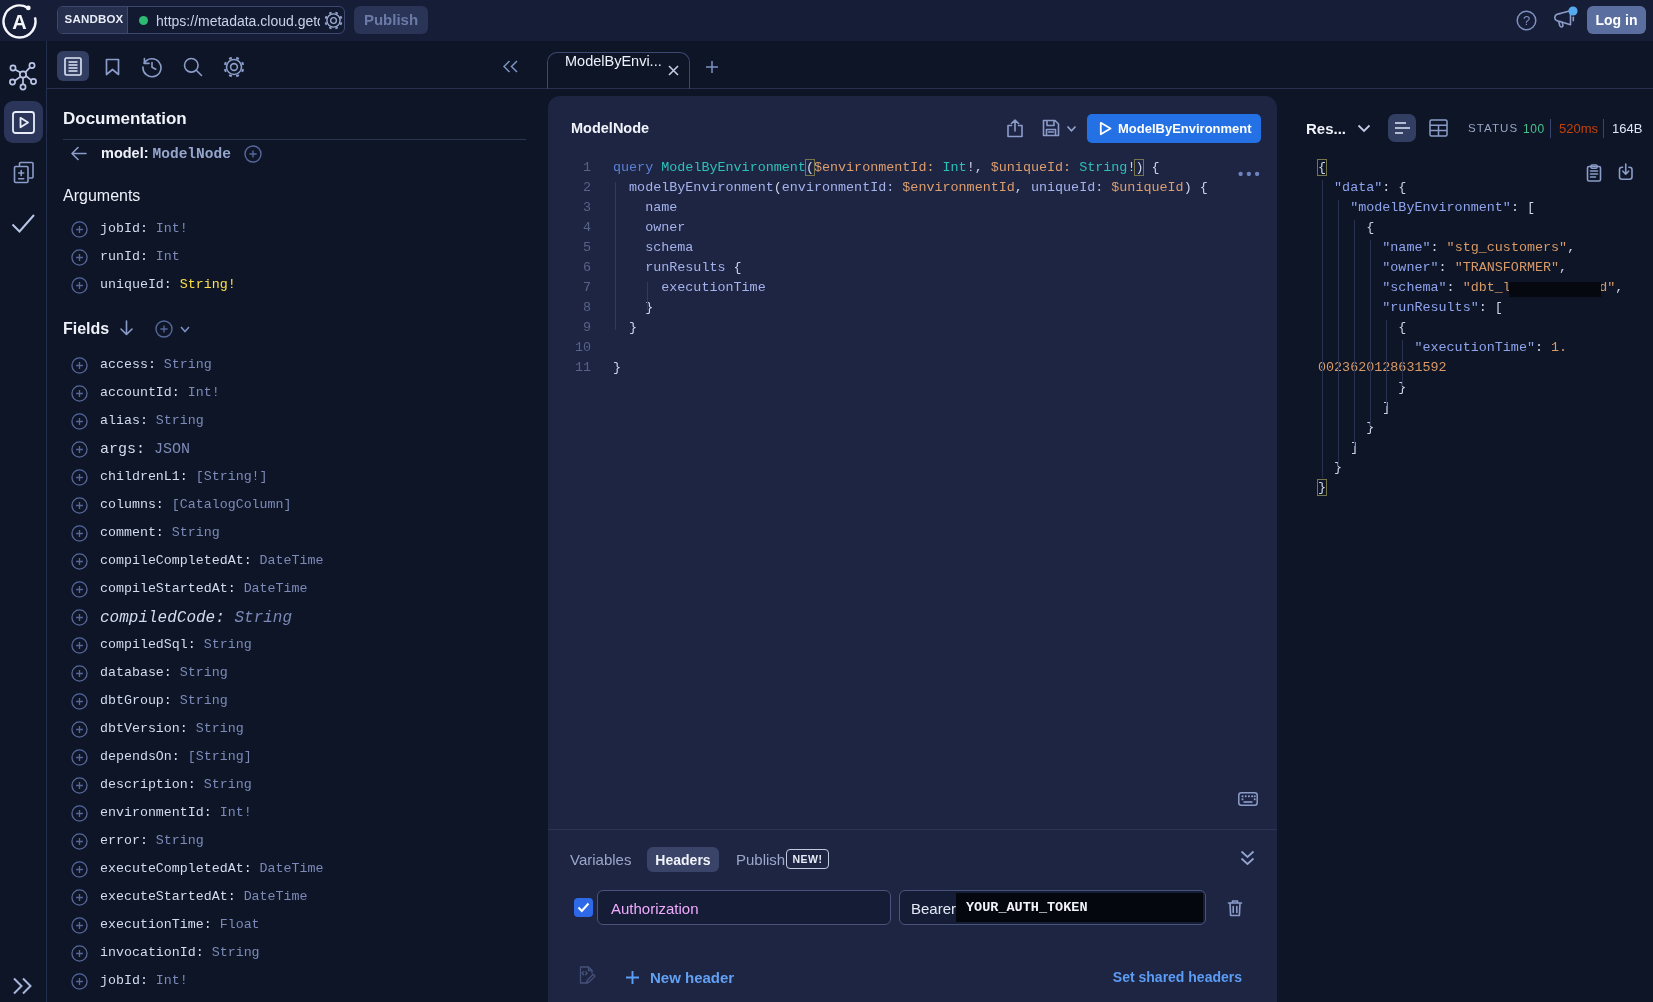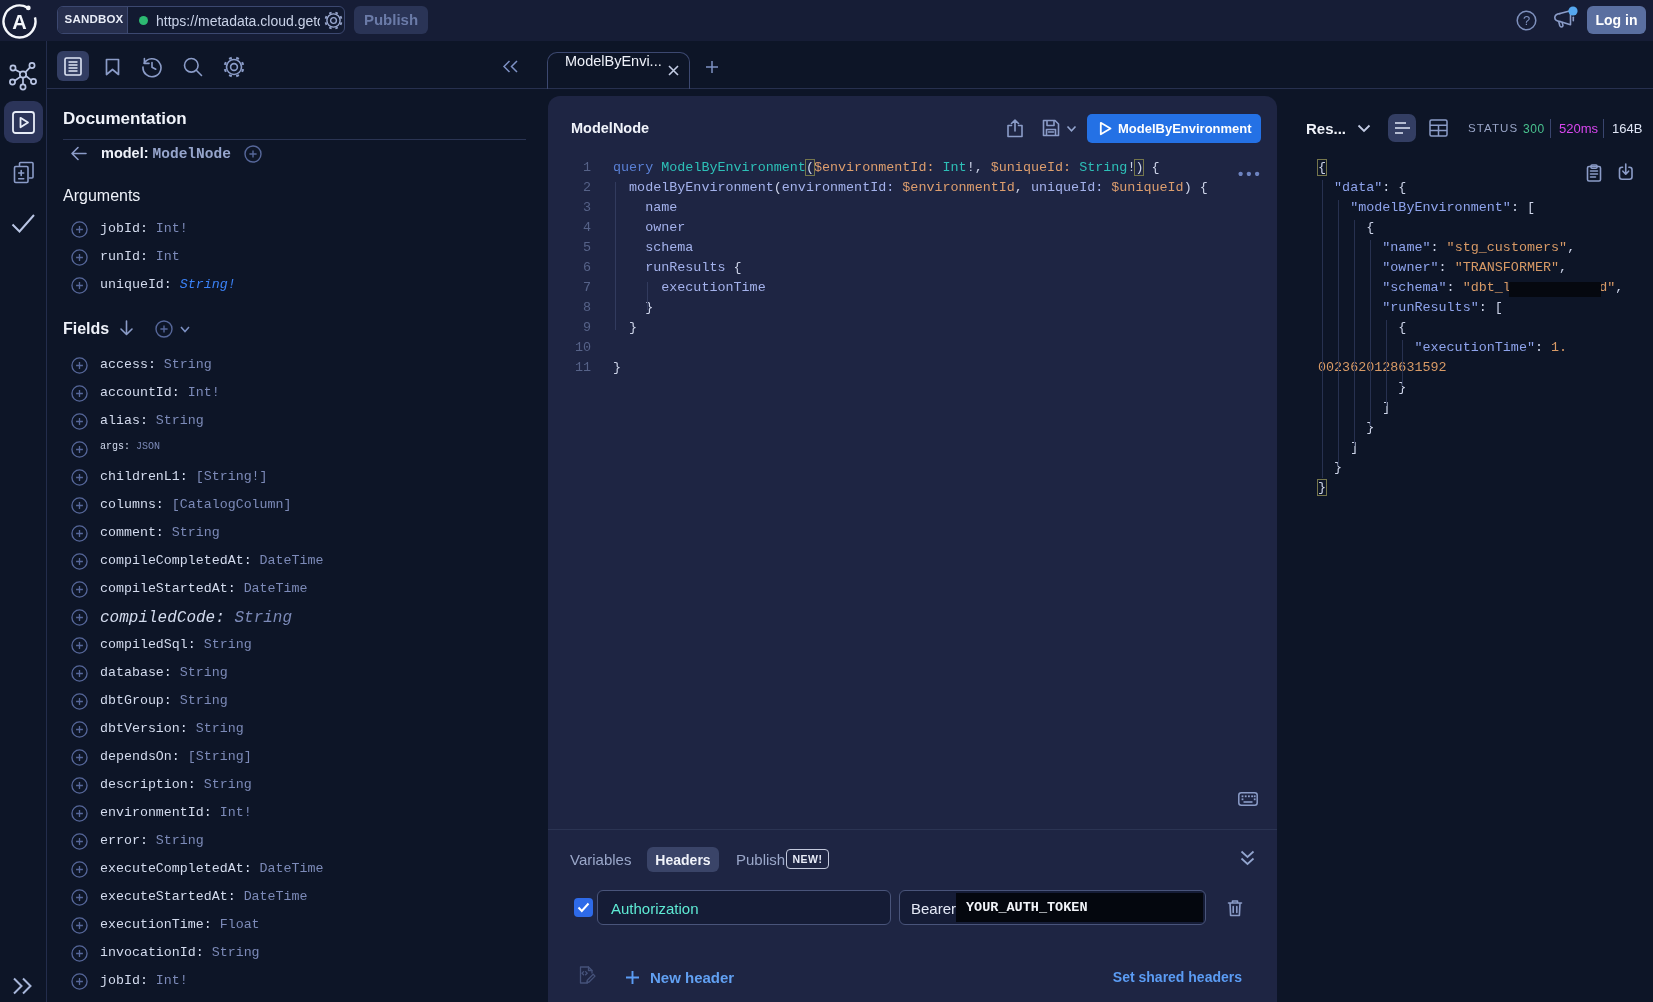--- a/index.html
+++ b/index.html
@@ -143,21 +143,21 @@
   <div class="abs mono" style="left:100px;top:220.5px;font-size:13.3px;color:#d3dbee;">jobId: <span style="color:#7c8ab8;">Int!</span></div>
     <svg class="abs" style="left:71px;top:249px;" width="17" height="17" viewBox="0 0 18 18">
   <circle cx="9" cy="9" r="8" fill="none" stroke="#56679a" stroke-width="1.4"></circle>
   <path d="M9 5.4 L9 12.6 M5.4 9 L12.6 9" stroke="#56679a" stroke-width="1.4"></path>
     </svg>
   <div class="abs mono" style="left:100px;top:248.5px;font-size:13.3px;color:#d3dbee;">runId: <span style="color:#7c8ab8;">Int</span></div>
     <svg class="abs" style="left:71px;top:277px;" width="17" height="17" viewBox="0 0 18 18">
   <circle cx="9" cy="9" r="8" fill="none" stroke="#56679a" stroke-width="1.4"></circle>
   <path d="M9 5.4 L9 12.6 M5.4 9 L12.6 9" stroke="#56679a" stroke-width="1.4"></path>
     </svg>
-  <div class="abs mono" style="left:100px;top:276.5px;font-size:13.3px;color:#d3dbee;">uniqueId: <span style="color:#3b82f6;font-style:italic;">String!</span></div>
+  <div class="abs mono" style="left:100px;top:276.5px;font-size:13.3px;color:#d3dbee;">uniqueId: <span style="color:#fde047;">String!</span></div>
   </div>
 <div class="abs" style="left:63px;top:320px;font-size:16px;font-weight:bold;color:#eef1f9;">Fields</div>
 <svg class="abs" style="left:119px;top:320px;" width="15" height="16" viewBox="0 0 15 16">
   <g class="ic" stroke="#7d91c4" stroke-width="1.7">
       <path d="M7.5 1 L7.5 14 M2 9 L7.5 14.5 L13 9"></path>
     </g>
 </svg>
 <svg class="abs" style="left:155px;top:320px;" width="18" height="18" viewBox="0 0 18 18">
   <circle cx="9" cy="9" r="8" fill="none" stroke="#56679a" stroke-width="1.4"></circle>
   <path d="M9 5.4 L9 12.6 M5.4 9 L12.6 9" stroke="#56679a" stroke-width="1.4"></path>
@@ -178,21 +178,21 @@
   <div class="abs mono" style="left:100px;top:384.5px;font-size:13.3px;color:#d3dbee;">accountId: <span style="color:#7c8ab8;">Int!</span></div>
     <svg class="abs" style="left:71px;top:413px;" width="17" height="17" viewBox="0 0 18 18">
   <circle cx="9" cy="9" r="8" fill="none" stroke="#56679a" stroke-width="1.4"></circle>
   <path d="M9 5.4 L9 12.6 M5.4 9 L12.6 9" stroke="#56679a" stroke-width="1.4"></path>
     </svg>
   <div class="abs mono" style="left:100px;top:412.5px;font-size:13.3px;color:#d3dbee;">alias: <span style="color:#7c8ab8;">String</span></div>
     <svg class="abs" style="left:71px;top:441px;" width="17" height="17" viewBox="0 0 18 18">
   <circle cx="9" cy="9" r="8" fill="none" stroke="#56679a" stroke-width="1.4"></circle>
   <path d="M9 5.4 L9 12.6 M5.4 9 L12.6 9" stroke="#56679a" stroke-width="1.4"></path>
     </svg>
-  <div class="abs mono" style="left:100px;top:440.5px;font-size:10px;color:#d3dbee;">args: <span style="color:#7c8ab8;">JSON</span></div>
+  <div class="abs mono" style="left:100px;top:440.5px;font-size:15px;color:#d3dbee;">args: <span style="color:#7c8ab8;">JSON</span></div>
     <svg class="abs" style="left:71px;top:469px;" width="17" height="17" viewBox="0 0 18 18">
   <circle cx="9" cy="9" r="8" fill="none" stroke="#56679a" stroke-width="1.4"></circle>
   <path d="M9 5.4 L9 12.6 M5.4 9 L12.6 9" stroke="#56679a" stroke-width="1.4"></path>
     </svg>
   <div class="abs mono" style="left:100px;top:468.5px;font-size:13.3px;color:#d3dbee;">childrenL1: <span style="color:#7c8ab8;">[String!]</span></div>
     <svg class="abs" style="left:71px;top:497px;" width="17" height="17" viewBox="0 0 18 18">
   <circle cx="9" cy="9" r="8" fill="none" stroke="#56679a" stroke-width="1.4"></circle>
   <path d="M9 5.4 L9 12.6 M5.4 9 L12.6 9" stroke="#56679a" stroke-width="1.4"></path>
     </svg>
   <div class="abs mono" style="left:100px;top:496.5px;font-size:13.3px;color:#d3dbee;">columns: <span style="color:#7c8ab8;">[CatalogColumn]</span></div>
@@ -358,21 +358,21 @@
 <svg class="abs" style="left:1240px;top:850px;" width="15" height="16" viewBox="0 0 15 16">
   <g fill="none" stroke="#93a5cf" stroke-width="1.7">
       <path d="M1.5 1.5 L7.5 7 L13.5 1.5 M1.5 8.5 L7.5 14 L13.5 8.5"></path>
     </g>
 </svg>
 <div class="abs" style="left:574px;top:898px;width:19px;height:19px;background:#2e6ae8;border-radius:4px;"></div>
 <svg class="abs" style="left:577px;top:902px;" width="13" height="11" viewBox="0 0 13 11">
   <path d="M1.5 5.5 L4.8 9 L11.5 1.5" fill="none" stroke="#fff" stroke-width="2"></path>
 </svg>
 <div class="abs" style="left:597px;top:890px;width:294px;height:35px;border:1px solid #49547a;border-radius:6px;background:#151c36;"></div>
-<div class="abs" style="left:611px;top:900px;font-size:15px;color:#5eead4;">Authorization</div>
+<div class="abs" style="left:611px;top:900px;font-size:15px;color:#f0abfc;">Authorization</div>
 <div class="abs" style="left:899px;top:890px;width:307px;height:35px;border:1px solid #49547a;border-radius:6px;background:#151c36;"></div>
 <div class="abs" style="left:911px;top:900px;font-size:15px;color:#e4e9f6;">Bearer</div>
 <div class="abs" style="left:956px;top:893px;width:247px;height:29px;background:#04070e;"></div>
 <div class="abs mono" style="left:966px;top:900px;font-size:13.5px;font-weight:bold;color:#f2f4f9;">YOUR_AUTH_TOKEN</div>
 <svg class="abs" style="left:1227px;top:899px;" width="16" height="18" viewBox="0 0 16 18">
   <g class="ic" stroke-width="1.5">
     <path d="M1.5 4 L14.5 4 M5.5 4 L5.5 2 L10.5 2 L10.5 4 M3 4 L3.6 16.5 L12.4 16.5 L13 4"></path>
     <path d="M6.2 7.5 L6.2 13.5 M9.8 7.5 L9.8 13.5"></path>
   </g>
 </svg>
@@ -400,23 +400,23 @@
       <path d="M1 2 L12 2 M1 7 L16 7 M1 12 L9 12"></path>
     </g>
 </svg>
 <svg class="abs" style="left:1429px;top:119px;" width="19" height="18" viewBox="0 0 19 18">
   <g fill="none" stroke="#8b9cc8" stroke-width="1.5">
     <rect x="1" y="1" width="17" height="16" rx="1.5"></rect>
     <path d="M1 6.3 L18 6.3 M1 11.6 L18 11.6 M9.5 6.3 L9.5 17"></path>
   </g>
 </svg>
 <div class="abs" style="left:1468px;top:122px;font-size:11.5px;letter-spacing:1.1px;color:#98a4c6;">STATUS</div>
-<div class="abs" style="left:1523px;top:122px;font-size:12px;letter-spacing:0.6px;color:#49c28e;">300</div>
+<div class="abs" style="left:1523px;top:122px;font-size:12px;letter-spacing:0.6px;color:#49c28e;">100</div>
 <div class="abs" style="left:1550px;top:119px;width:1px;height:19px;background:#39456e;"></div>
-<div class="abs" style="left:1559px;top:121px;font-size:13px;color:#d946ef;">520ms</div>
+<div class="abs" style="left:1559px;top:121px;font-size:13px;color:#c2410c;">520ms</div>
 <div class="abs" style="left:1603px;top:119px;width:1px;height:19px;background:#39456e;"></div>
 <div class="abs" style="left:1612px;top:121px;font-size:13px;color:#dfe5f5;">164B</div>
 <svg class="abs" style="left:1586px;top:164px;" width="16" height="18" viewBox="0 0 16 18">
   <g class="ic" stroke="#7d92c8" stroke-width="1.5">
     <rect x="1.5" y="2.5" width="13" height="14.5" rx="1.5"></rect>
     <rect x="5" y="1" width="6" height="3.2" rx="1"></rect>
     <path d="M4.5 7 L11.5 7 M4.5 10 L11.5 10 M4.5 13 L9.5 13"></path>
   </g>
 </svg>
 <svg class="abs" style="left:1618px;top:163px;" width="16" height="18" viewBox="0 0 16 18">

